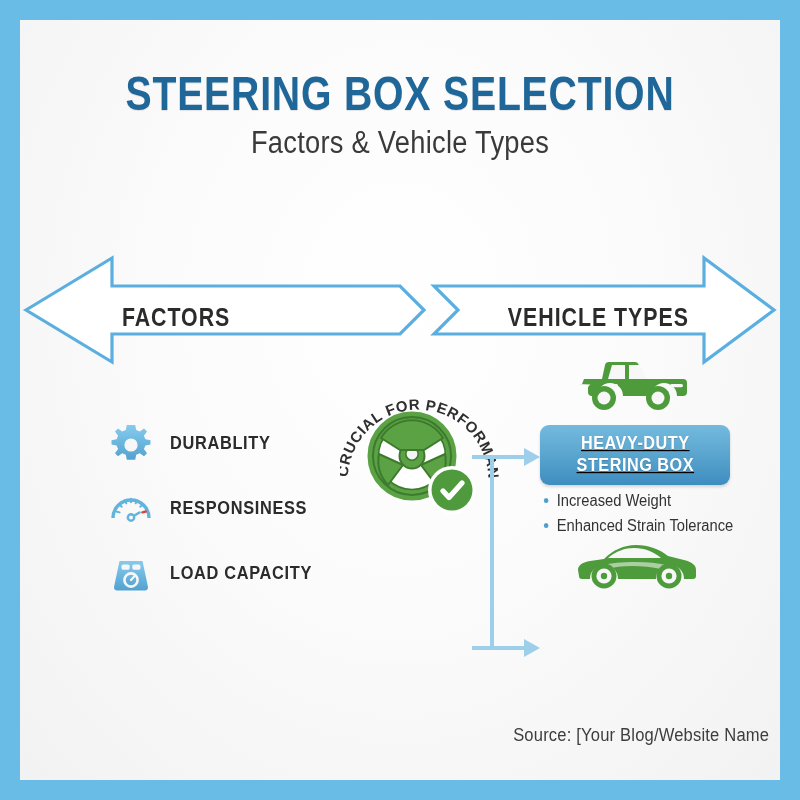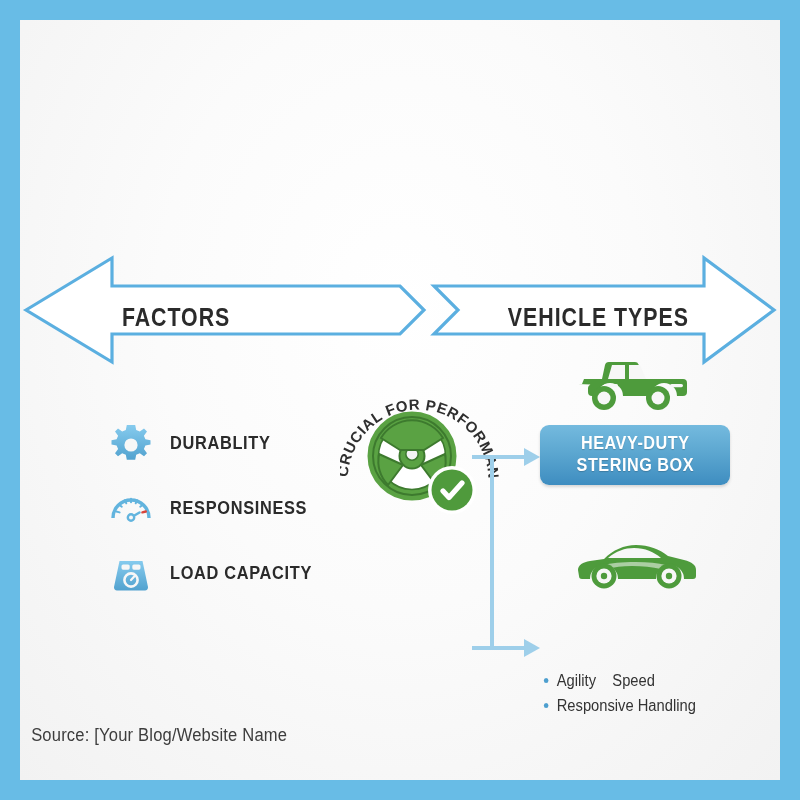--- a/index.html
+++ b/index.html
@@ -99,32 +99,36 @@
     transform:scaleX(0.92);transform-origin:left center;
     white-space:pre;
   }
   .bullet:before{
     content:"";position:absolute;left:2px;top:5px;
     width:5px;height:5px;border-radius:50%;background:#4d9fcf;
   }
 
   
   #footer{
-    position:absolute;left:0;top:705px;width:760px;text-align:left;
+    position:absolute;left:0;top:705px;width:760px;text-align:right;
     font-family:"Liberation Sans Narrow","Liberation Sans", sans-serif;
     font-size:18px;color:#3d3d3d;letter-spacing:0.2px;
   }
   #footer span{display:inline-block;transform:scaleX(0.92);}
 </style>
 </head>
 <body>
 
 <div id="frame">
   <div id="canvas">
 
+    <div id="header">
+      <div id="title">STEERING BOX SELECTION</div>
+      <div id="subtitle">Factors &amp; Vehicle Types</div>
+    </div>
 
     <div id="arrows">
       <svg width="760" height="120" viewBox="0 0 760 120">
 
         <polygon points="6,60 92,8 92,36 380,36 404,60 380,84 92,84 92,112" fill="#ffffff" stroke="#5bafe0" stroke-width="3.2" stroke-linejoin="miter"></polygon>
 
         <polygon points="414,36 684,36 684,8 754,60 684,112 684,84 414,84 438,60" fill="#ffffff" stroke="#5bafe0" stroke-width="3.2" stroke-linejoin="miter"></polygon>
       </svg>
       <div class="arrow-label" id="label-factors">FACTORS</div>
       <div class="arrow-label" id="label-vehicles">VEHICLE TYPES</div>
@@ -243,46 +247,46 @@
         <path d="M61 15 h11 l6 14 h-17 z" fill="#f7f7f7"></path>
         <rect x="36" y="34" width="14" height="3.2" rx="1.6" fill="#f7f7f7"></rect>
         <rect x="102" y="34" width="13" height="3.2" rx="1.6" fill="#f7f7f7"></rect>
         <circle cx="36" cy="48" r="12" fill="#4e9b3c"></circle>
         <circle cx="36" cy="48" r="6.5" fill="#f7f7f7"></circle>
         <circle cx="90" cy="48" r="12" fill="#4e9b3c"></circle>
         <circle cx="90" cy="48" r="6.5" fill="#f7f7f7"></circle>
       </svg>
     </div>
 
-    <div class="card" style="left:520px;top:405px;">
+    <div class="card" style="left:520px;top:405px;text-decoration:underline;">
       <div class="card-text">HEAVY-DUTY
 STERING BOX</div>
     </div>
 
+    <div class="bullets" style="left:522px;top:473px;">
+      <div class="bullet">Increased Weight</div>
+      <div class="bullet">Enhanced Strain Tolerance</div>
+    </div>
 
     <div class="vehicle-icon" style="left:552px;top:516px;">
       <svg width="126" height="56" viewBox="0 0 126 56">
         <g fill="#4e9b3c">
           <path d="M6 34 c0 -5 5 -8 12 -9 l14 -2 c9 -9 20 -14 32 -14 c13 0 23 4 32 11 l16 4 c8 2 12 5 12 10 v6 a3 3 0 0 1 -3 3 h-9 a14 14 0 0 0 -28 0 h-38 a14 14 0 0 0 -28 0 h-8 a3 3 0 0 1 -3 -3 z"></path>
         </g>
         <path d="M36 22 c8 -7 17 -10 26 -10 c11 0 20 4 27 10 z" fill="#f7f7f7"></path>
         <path d="M64 26 c12 0 22 1 30 3 l-5 4 c-9 -2 -18 -3 -29 -3 c-10 0 -18 1 -24 3 l-4 -4 c7 -2 17 -3 32 -3 z" fill="#f7f7f7" opacity="0.55"></path>
         <circle cx="32" cy="40" r="12.5" fill="#4e9b3c"></circle>
         <circle cx="32" cy="40" r="7.6" fill="#f7f7f7"></circle>
         <circle cx="32" cy="40" r="3.2" fill="#4e9b3c"></circle>
         <circle cx="97" cy="40" r="12.5" fill="#4e9b3c"></circle>
         <circle cx="97" cy="40" r="7.6" fill="#f7f7f7"></circle>
         <circle cx="97" cy="40" r="3.2" fill="#4e9b3c"></circle>
       </svg>
     </div>
 
 
-    <div class="bullets" style="left:522px;top:653px;">
-      <div class="bullet">Agility    Speed</div>
-      <div class="bullet">Responsive Handling</div>
-    </div>
 
     <div id="footer">
       <span>Source: [Your Blog/Website Name</span>
     </div>
 
   </div>
 </div>
 
 </body></html>

